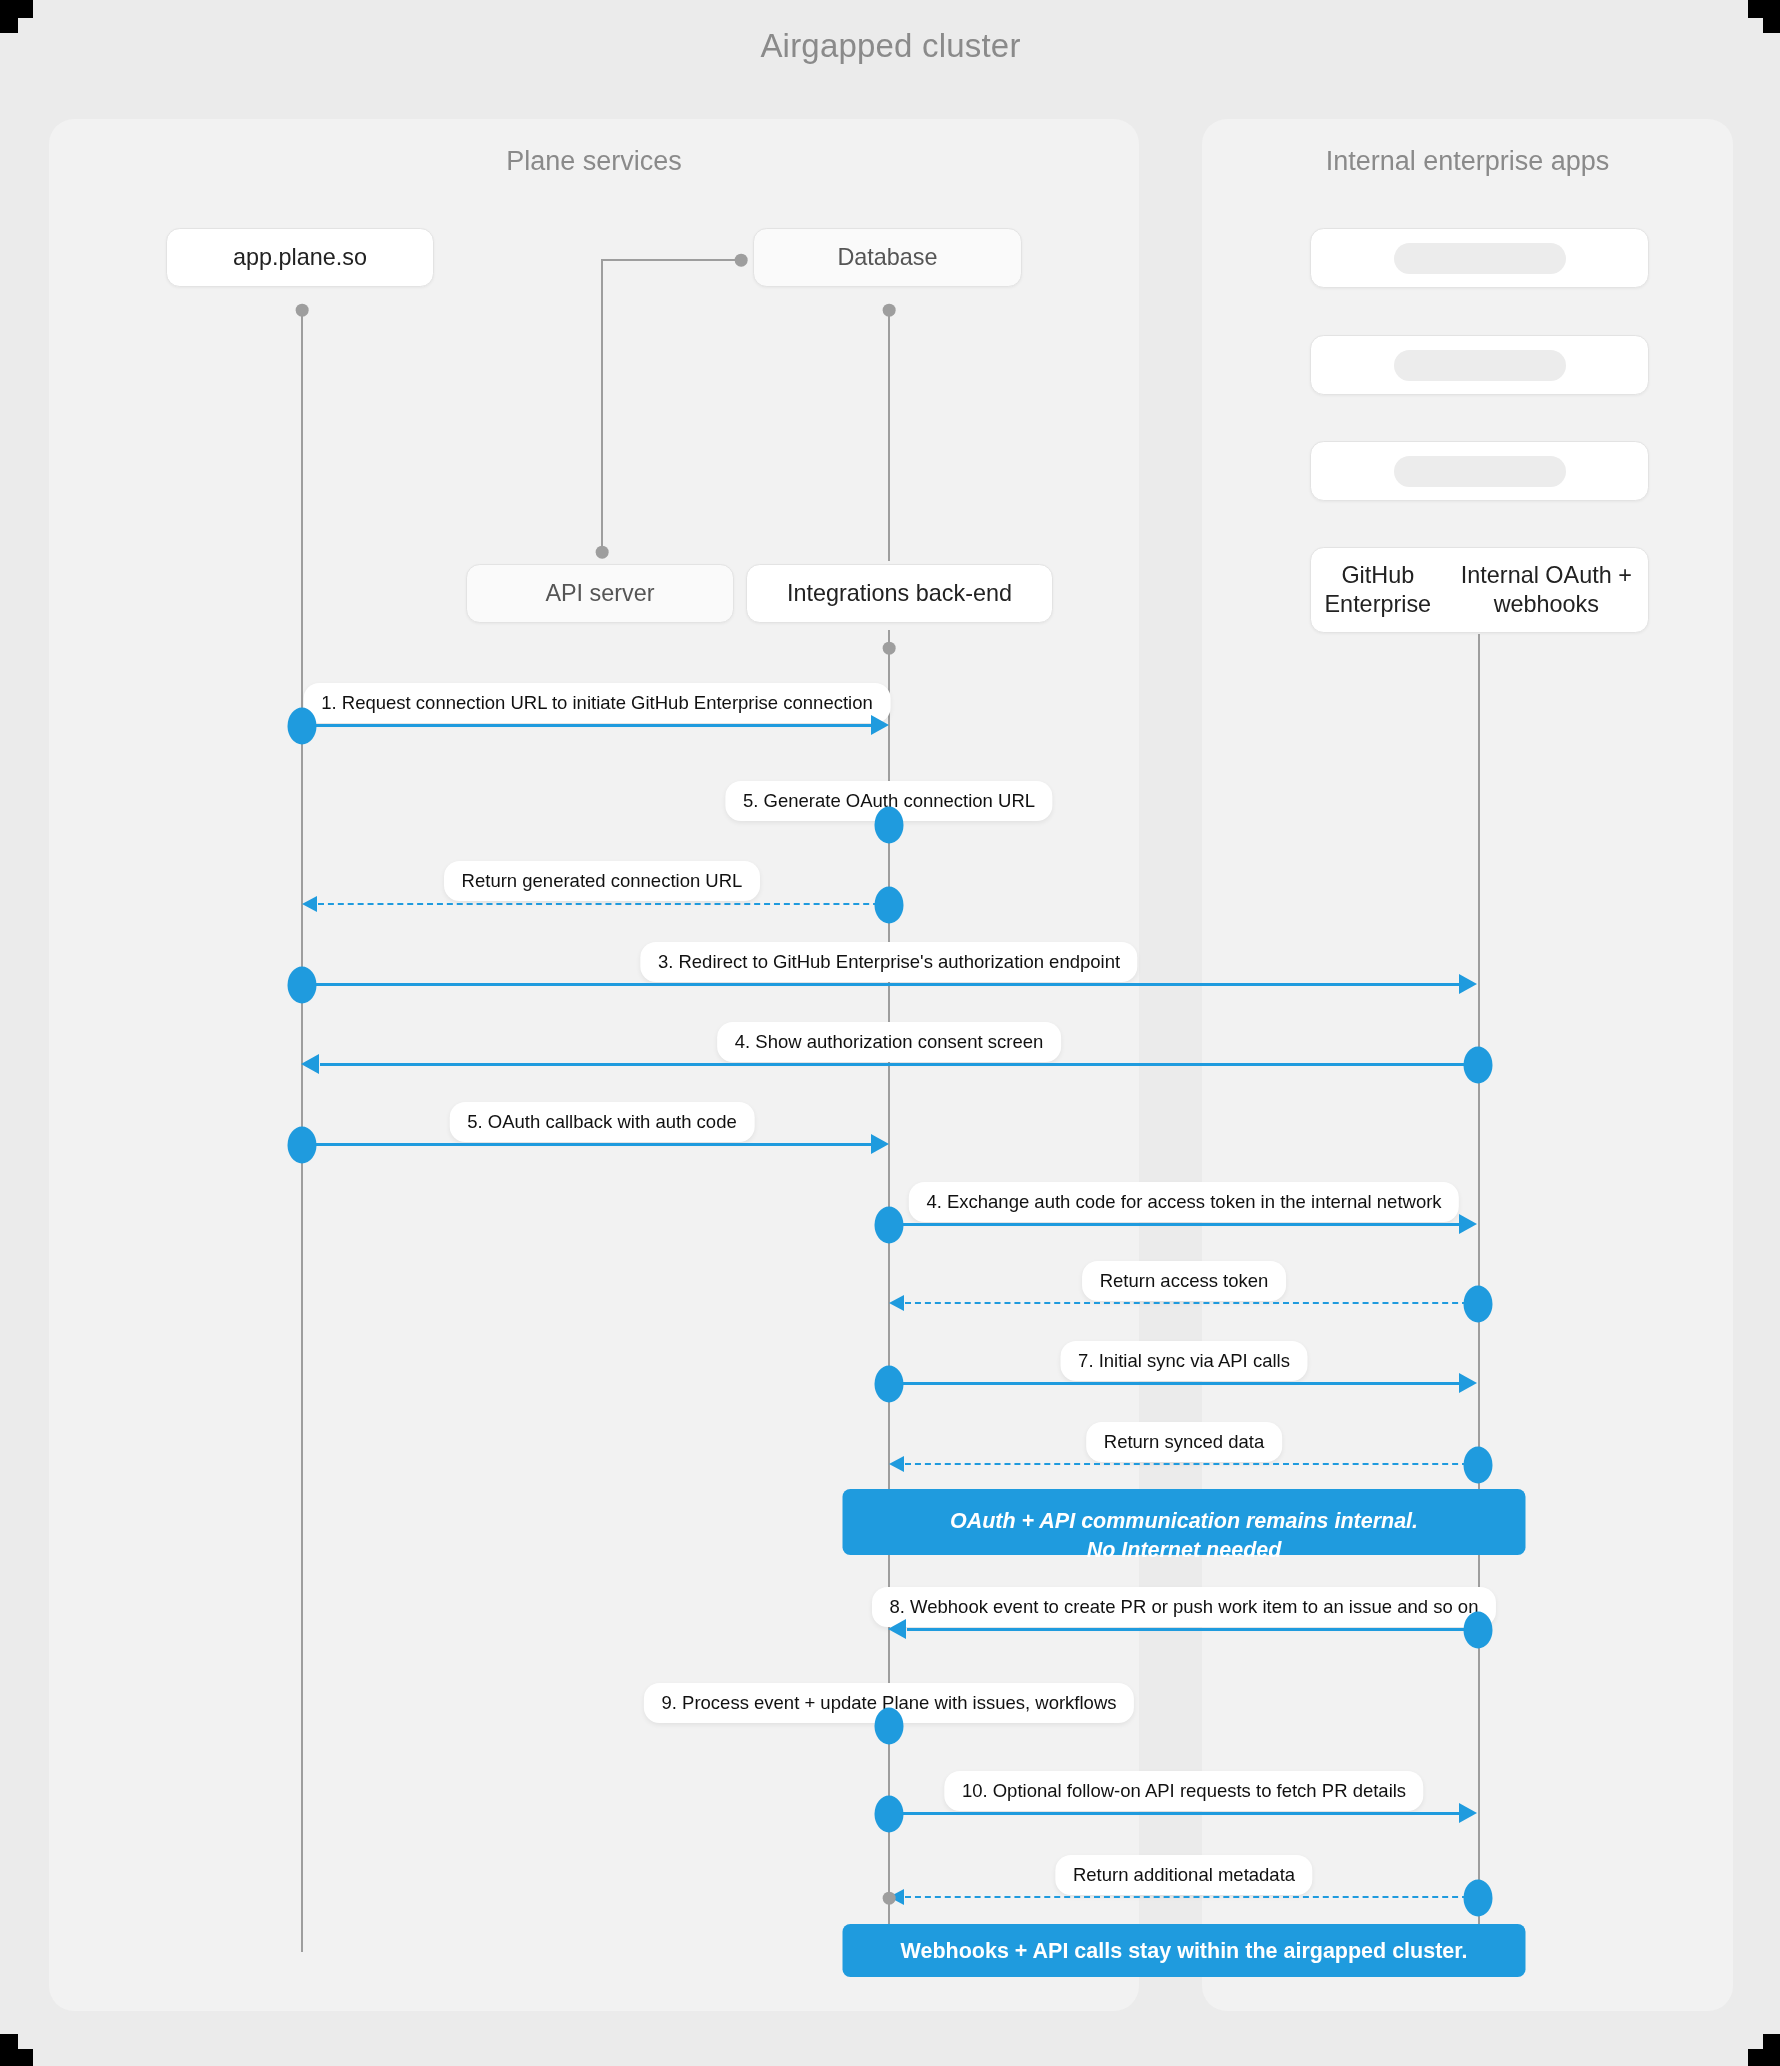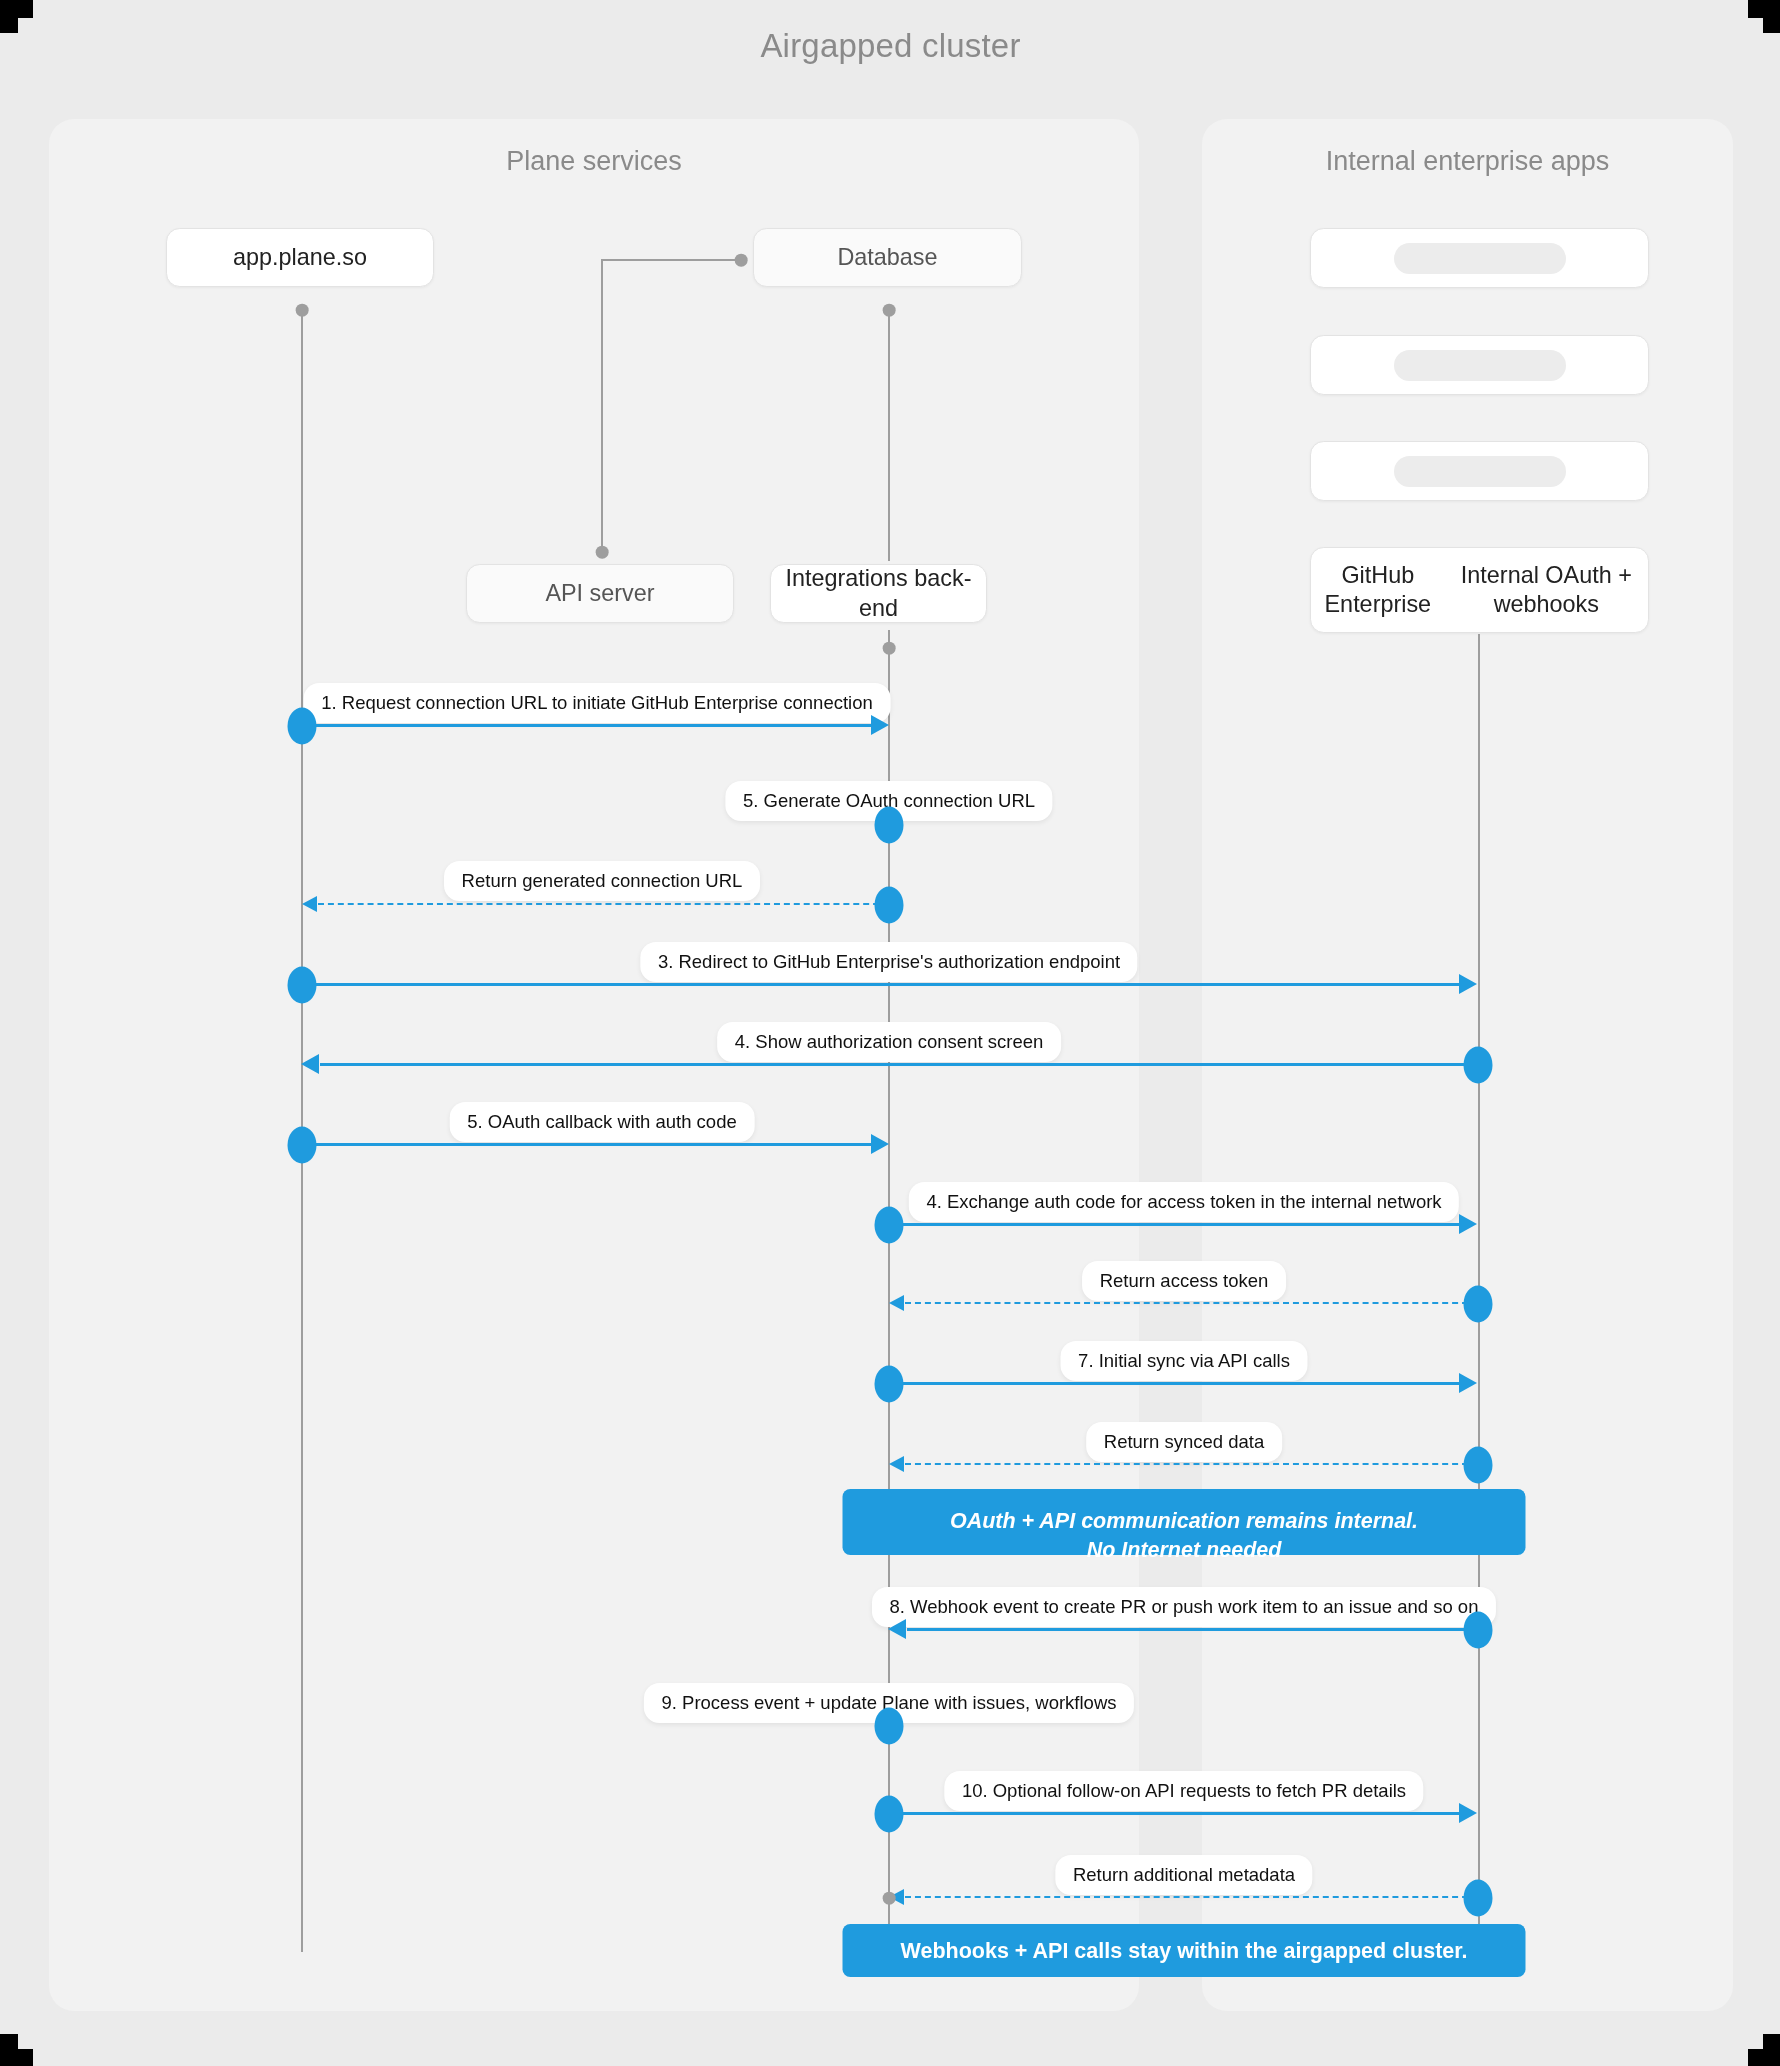--- a/index.html
+++ b/index.html
@@ -124,21 +124,21 @@
   <div class="panel" id="panel-right">
     <div class="panel-title">Internal enterprise apps</div>
   </div>
 
   <div class="node" style="left:166px;top:228px;width:268px;height:59px;">app.plane.so</div>
 
   <div class="node muted" style="left:753px;top:228px;width:269px;height:59px;">Database</div>
 
   <div class="node muted" style="left:466px;top:564px;width:268px;height:59px;">API server</div>
 
-  <div class="node" style="left:770px;top:564px;width:217px;height:59px;">Integrations back-end</div>
+  <div class="node" style="left:746px;top:564px;width:307px;height:59px;">Integrations back-end</div>
 
   <div class="node" style="left:1310px;top:228px;width:339px;height:60px;">
     <span class="skel"></span>
   </div>
   <div class="node" style="left:1310px;top:335px;width:339px;height:60px;">
     <span class="skel"></span>
   </div>
   <div class="node" style="left:1310px;top:441px;width:339px;height:60px;">
     <span class="skel"></span>
   </div>

